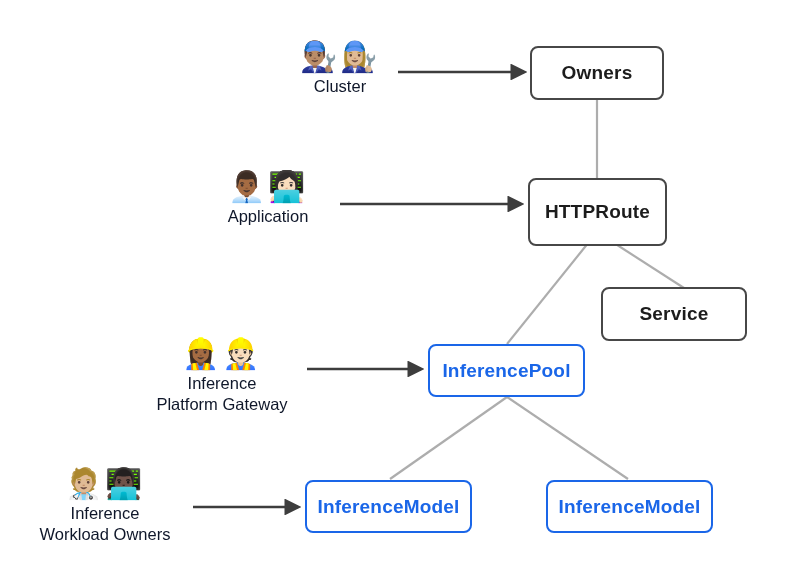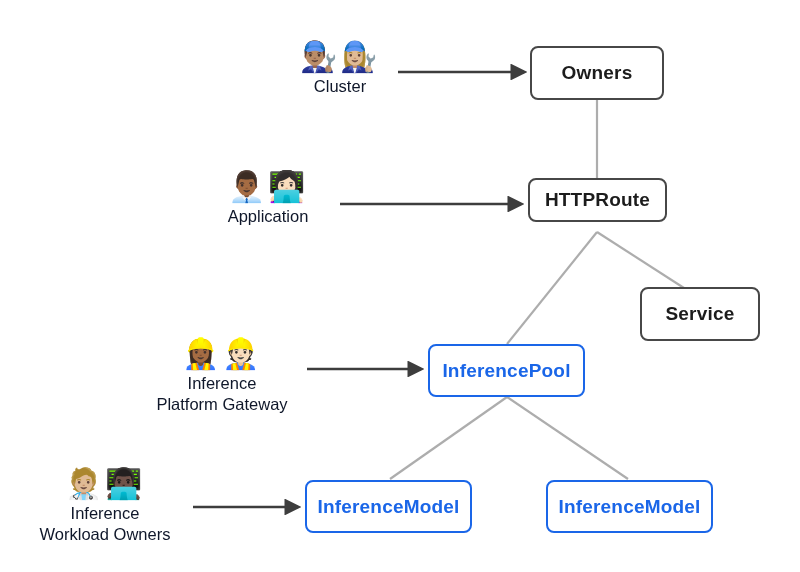--- a/index.html
+++ b/index.html
@@ -80,25 +80,25 @@
     <line class="arrow-line" x1="398" y1="72" x2="524" y2="72" marker-end="url(#arrowhead)"></line>
     <line class="arrow-line" x1="340" y1="204" x2="521" y2="204" marker-end="url(#arrowhead)"></line>
     <line class="arrow-line" x1="307" y1="369" x2="421" y2="369" marker-end="url(#arrowhead)"></line>
     <line class="arrow-line" x1="193" y1="507" x2="298" y2="507" marker-end="url(#arrowhead)"></line>
   </svg>
 
   <div class="node standard" style="left:530px; top:46px; width:134px; height:54px;">
     <span>Owners</span>
   </div>
 
-  <div class="node standard" style="left:528px; top:178px; width:139px; height:44px;">
+  <div class="node standard" style="left:528px; top:178px; width:139px; height:68px;">
     <span>HTTPRoute</span>
   </div>
 
-  <div class="node standard" style="left:640px; top:287px; width:120px; height:54px;">
+  <div class="node standard" style="left:601px; top:287px; width:146px; height:54px;">
     <span>Service</span>
   </div>
 
   <div class="node inference" style="left:428px; top:344px; width:157px; height:53px;">
     <span>InferencePool</span>
   </div>
 
   <div class="node inference" style="left:305px; top:480px; width:167px; height:53px;">
     <span>InferenceModel</span>
   </div>

